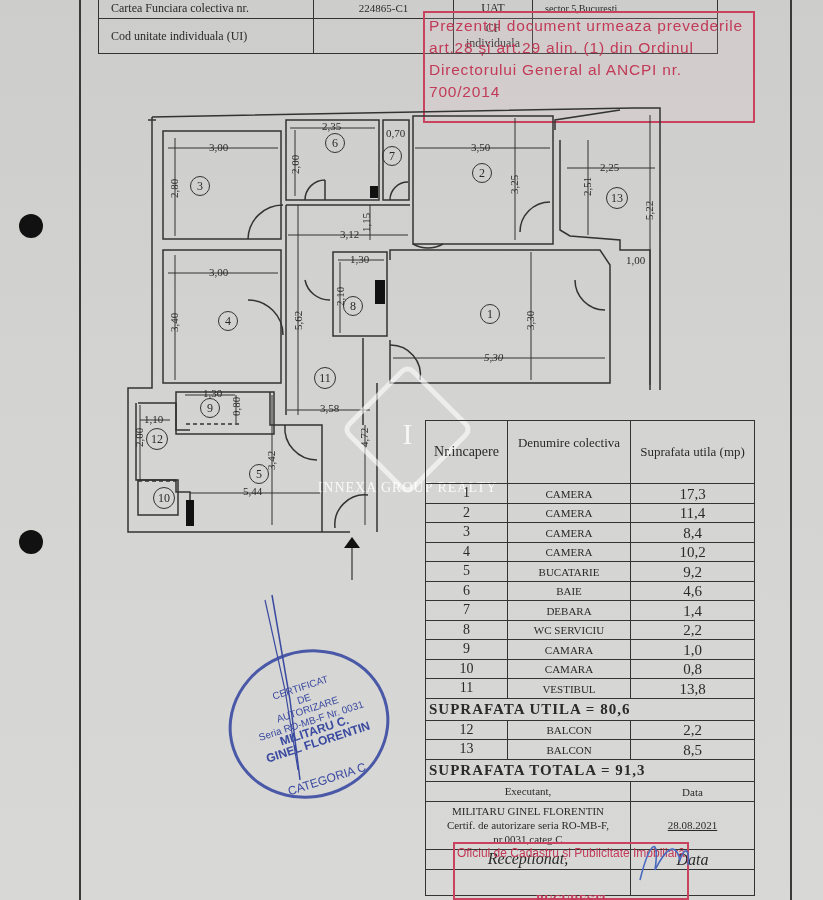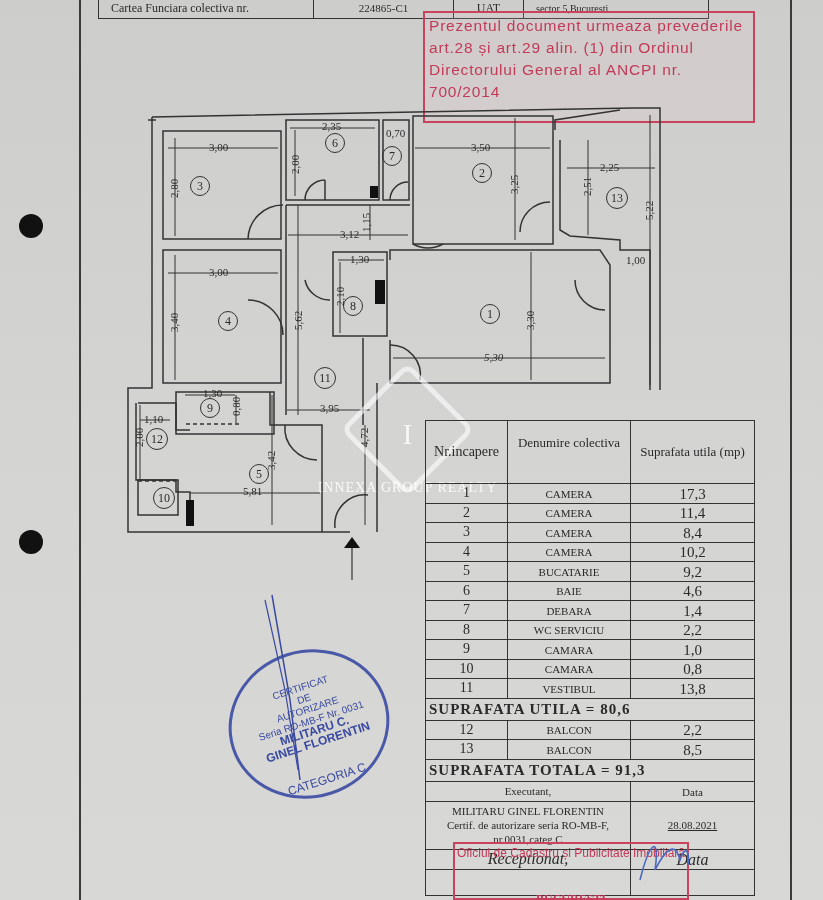--- a/index.html
+++ b/index.html
@@ -105,20 +105,26 @@
   <div class="hole" style="left:19px; top:214px;"></div>
   <div class="hole" style="left:19px; top:530px;"></div>
 
   <table class="hdr" style="top:-3px;">
     <tbody>
         <tr>
       <td class="c1">Cartea Funciara colectiva nr.</td>
       <td class="c2">224865-C1</td>
       <td class="c3">UAT</td>
       <td class="c4">sector 5,Bucuresti</td>
+    </tr>
+    <tr>
+      <td class="c1">Cod unitate individuala (UI)</td>
+      <td class="c2"></td>
+      <td class="c3">CF individuala</td>
+      <td class="c4"></td>
     </tr>
   </tbody>
     </table>
 
   <div class="red-notice">Prezentul document urmeaza prevederile art.28 și art.29 alin. (1) din Ordinul Directorului General al ANCPI nr. 700/2014</div>
 
   <div class="plan">
     <svg width="823" height="900">
       <g fill="none" stroke="#333" stroke-width="1.5">
 
@@ -234,27 +240,27 @@
     <div class="dim" style="left:626px; top:254px;">1,00</div>
     <div class="dim" style="left:340px; top:228px;">3,12</div>
     <div class="dim v" style="left:360px; top:232px;">1,15</div>
     <div class="dim" style="left:209px; top:266px;">3,00</div>
     <div class="dim v" style="left:168px; top:332px;">3,40</div>
     <div class="dim v" style="left:292px; top:330px;">5,62</div>
     <div class="dim" style="left:350px; top:253px;">1,30</div>
     <div class="dim v" style="left:334px; top:306px;">2,10</div>
     <div class="dim" style="left:484px; top:351px;font-style:italic;">5,30</div>
     <div class="dim v" style="left:524px; top:330px;">3,30</div>
-    <div class="dim" style="left:320px; top:402px;">3,95</div>
+    <div class="dim" style="left:320px; top:402px;">3,58</div>
     <div class="dim v" style="left:358px; top:447px;">4,72</div>
     <div class="dim" style="left:203px; top:387px;">1,30</div>
     <div class="dim v" style="left:230px; top:416px;">0,80</div>
     <div class="dim" style="left:144px; top:413px;">1,10</div>
     <div class="dim v" style="left:133px; top:447px;">2,00</div>
-    <div class="dim" style="left:243px; top:485px;">5,81</div>
+    <div class="dim" style="left:243px; top:485px;">5,44</div>
     <div class="dim v" style="left:265px; top:470px;">3,42</div>
   </div>
 
   <div class="watermark">
     <div class="diamond"></div>
     <div class="letter">I</div>
     <div class="brand">INNEXA GROUP REALTY</div>
   </div>
 
   <table class="rtable">

